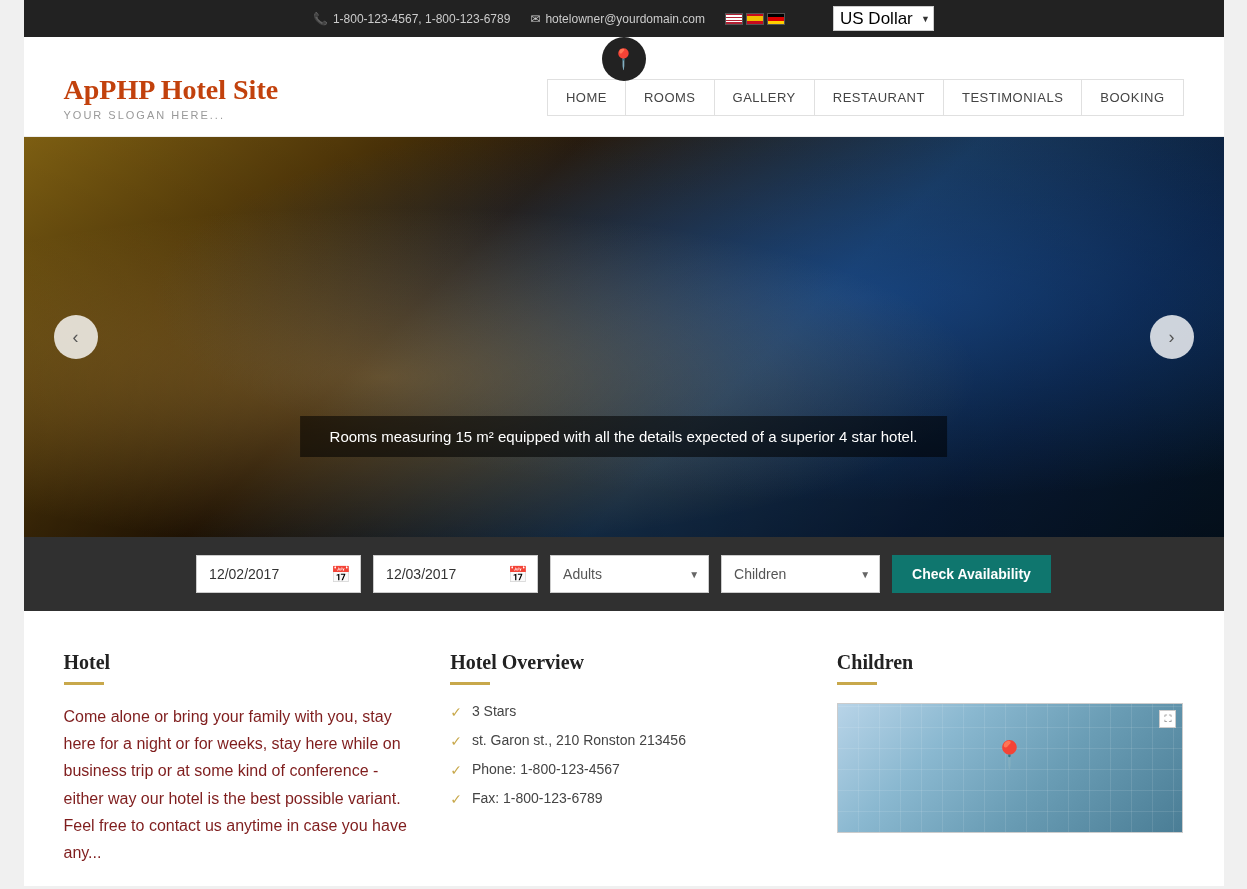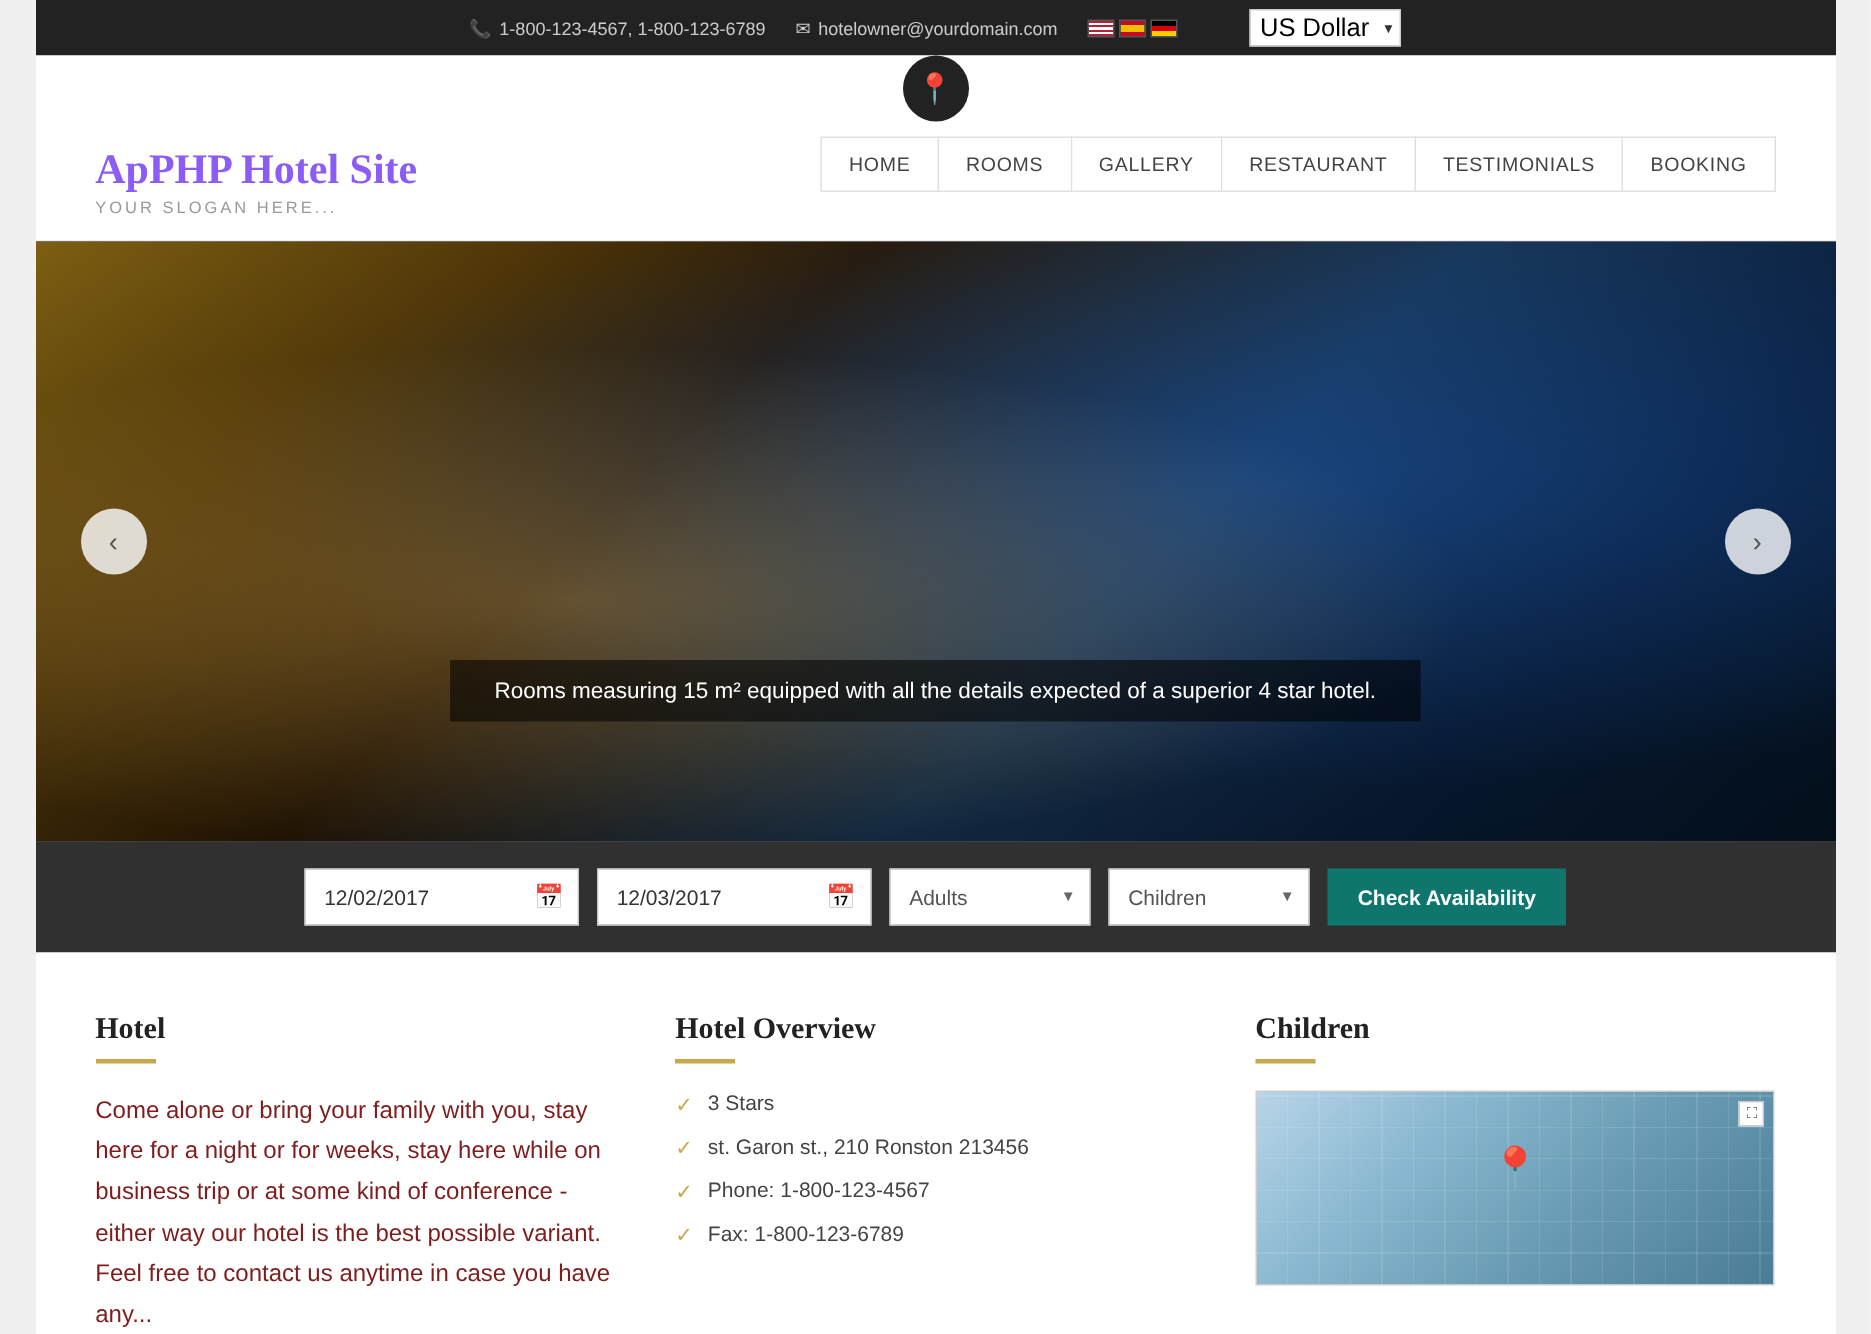--- a/index.html
+++ b/index.html
@@ -52,23 +52,22 @@
       background: #fff;
       display: flex;
       align-items: center;
       justify-content: space-between;
       padding: 15px 40px;
       border-bottom: 1px solid #eee;
     }
     .logo-area .site-title {
       font-size: 28px;
       font-weight: bold;
-      color: #8b5cf6;
+      color: #c2410c;
       font-family: Georgia, serif;
-      margin-top: 24px;
     }
     .logo-area .slogan {
       font-size: 11px;
       color: #999;
       letter-spacing: 2px;
       text-transform: uppercase;
       margin-top: 3px;
     }
 
     
@@ -154,36 +153,36 @@
     .booking-input-wrapper {
       position: relative;
       display: flex;
       align-items: center;
     }
     .booking-input {
       background: #fff;
       border: 1px solid #ccc;
       padding: 10px 35px 10px 12px;
       font-size: 14px;
-      width: 183px;
+      width: 165px;
       color: #333;
     }
     .calendar-icon {
       position: absolute;
       right: 10px;
       color: #666;
       font-size: 16px;
       pointer-events: none;
     }
     .booking-select {
       background: #fff;
       border: 1px solid #ccc;
       padding: 10px 30px 10px 12px;
       font-size: 14px;
-      width: 134px;
+      width: 159px;
       color: #555;
       appearance: none;
       -webkit-appearance: none;
       cursor: pointer;
     }
     .select-wrapper {
       position: relative;
       display: inline-block;
     }
     .select-wrapper::after {

